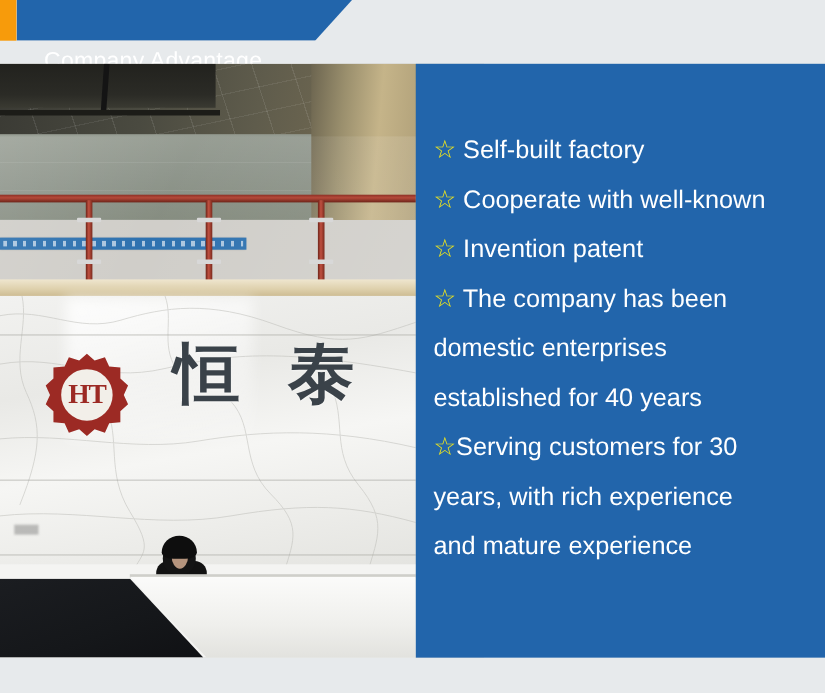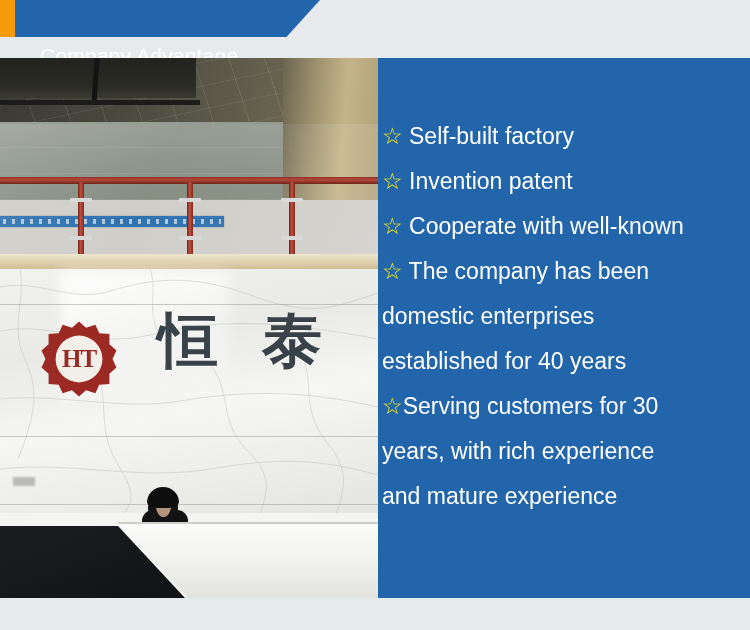--- a/index.html
+++ b/index.html
@@ -228,21 +228,21 @@
 
   
   .panel {
     position: absolute;
     left: 378px; top: 0;
     width: 372px; height: 540px;
     background: #2265ab;
   }
   .panel-list {
     position: absolute;
-    left: 4px; top: 56px;
+    left: 16px; top: 56px;
     width: 348px;
   }
   .panel-line {
     color: #ffffff;
     font-size: 23px;
     line-height: 45px;
     white-space: nowrap;
   }
   .panel-line .star {
     color: #f6ea17;
@@ -336,24 +336,24 @@
     <div class="ph-counter-edge"></div>
     <div class="ph-counter"></div>
   </div>
 
   <div class="panel">
     <div class="panel-list">
       <div class="panel-line">
         <span class="star">☆</span><span> Self-built factory</span>
       </div>
       <div class="panel-line">
+        <span class="star">☆</span><span> Cooperate with well-known</span>
+      </div>
+      <div class="panel-line">
         <span class="star">☆</span><span> Invention patent</span>
-      </div>
-      <div class="panel-line">
-        <span class="star">☆</span><span> Cooperate with well-known</span>
       </div>
       <div class="panel-line">
         <span class="star">☆</span><span> The company has been</span>
       </div>
       <div class="panel-line">
         <span class="star"></span><span>domestic enterprises</span>
       </div>
       <div class="panel-line">
         <span class="star"></span><span>established for 40 years</span>
       </div>

